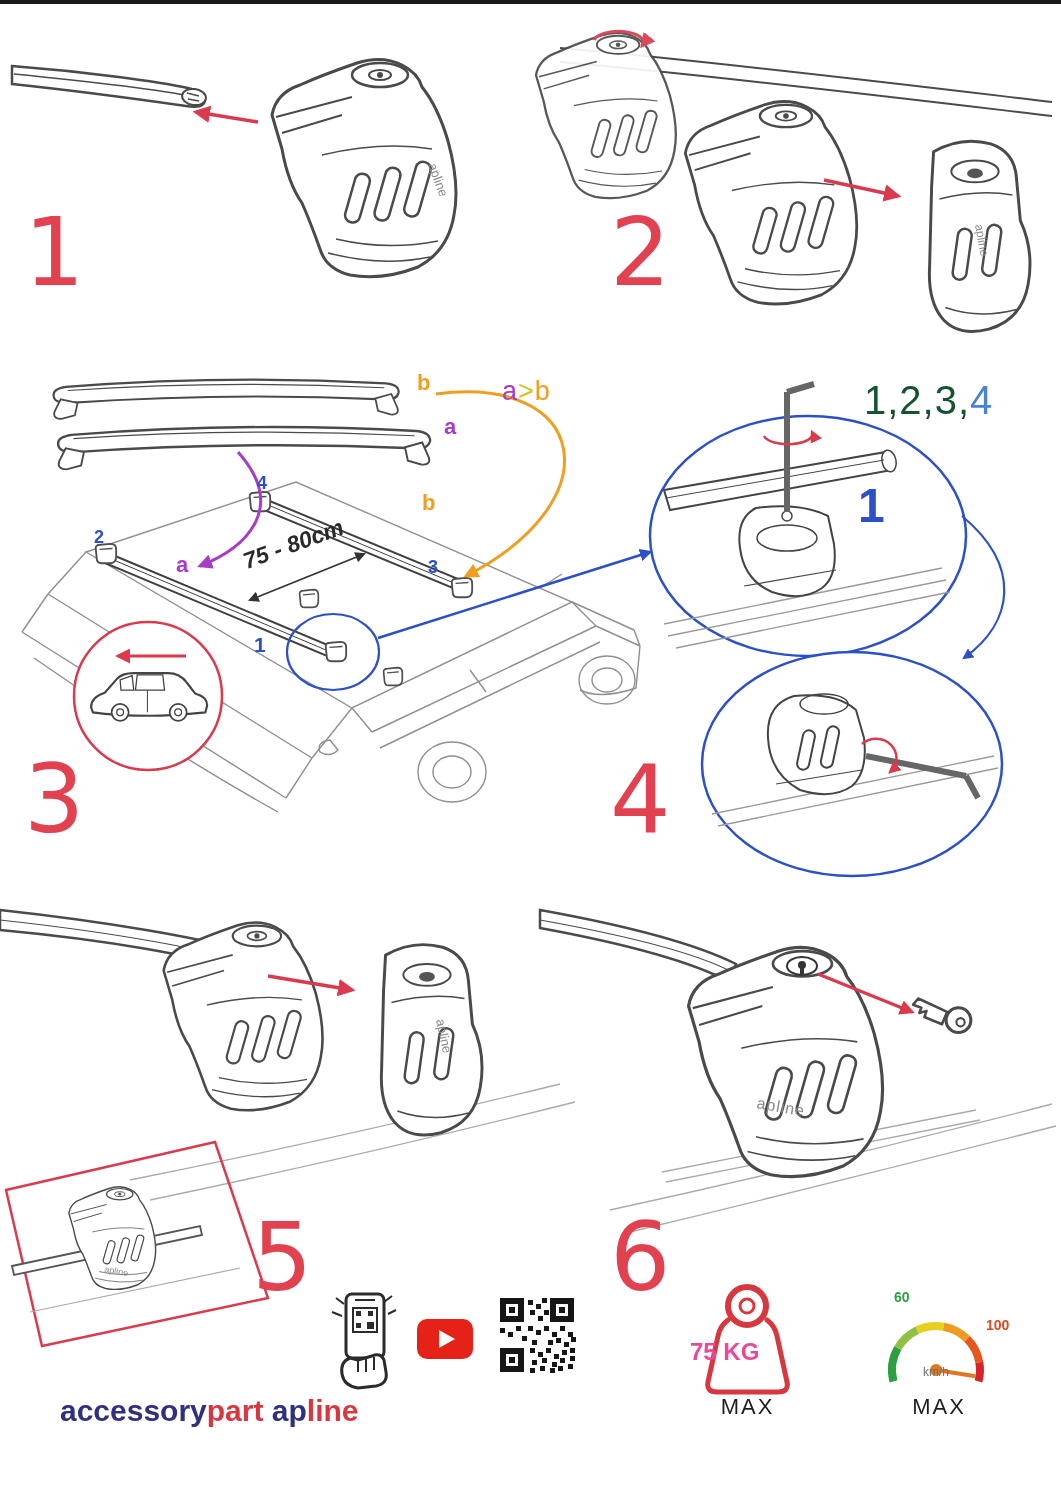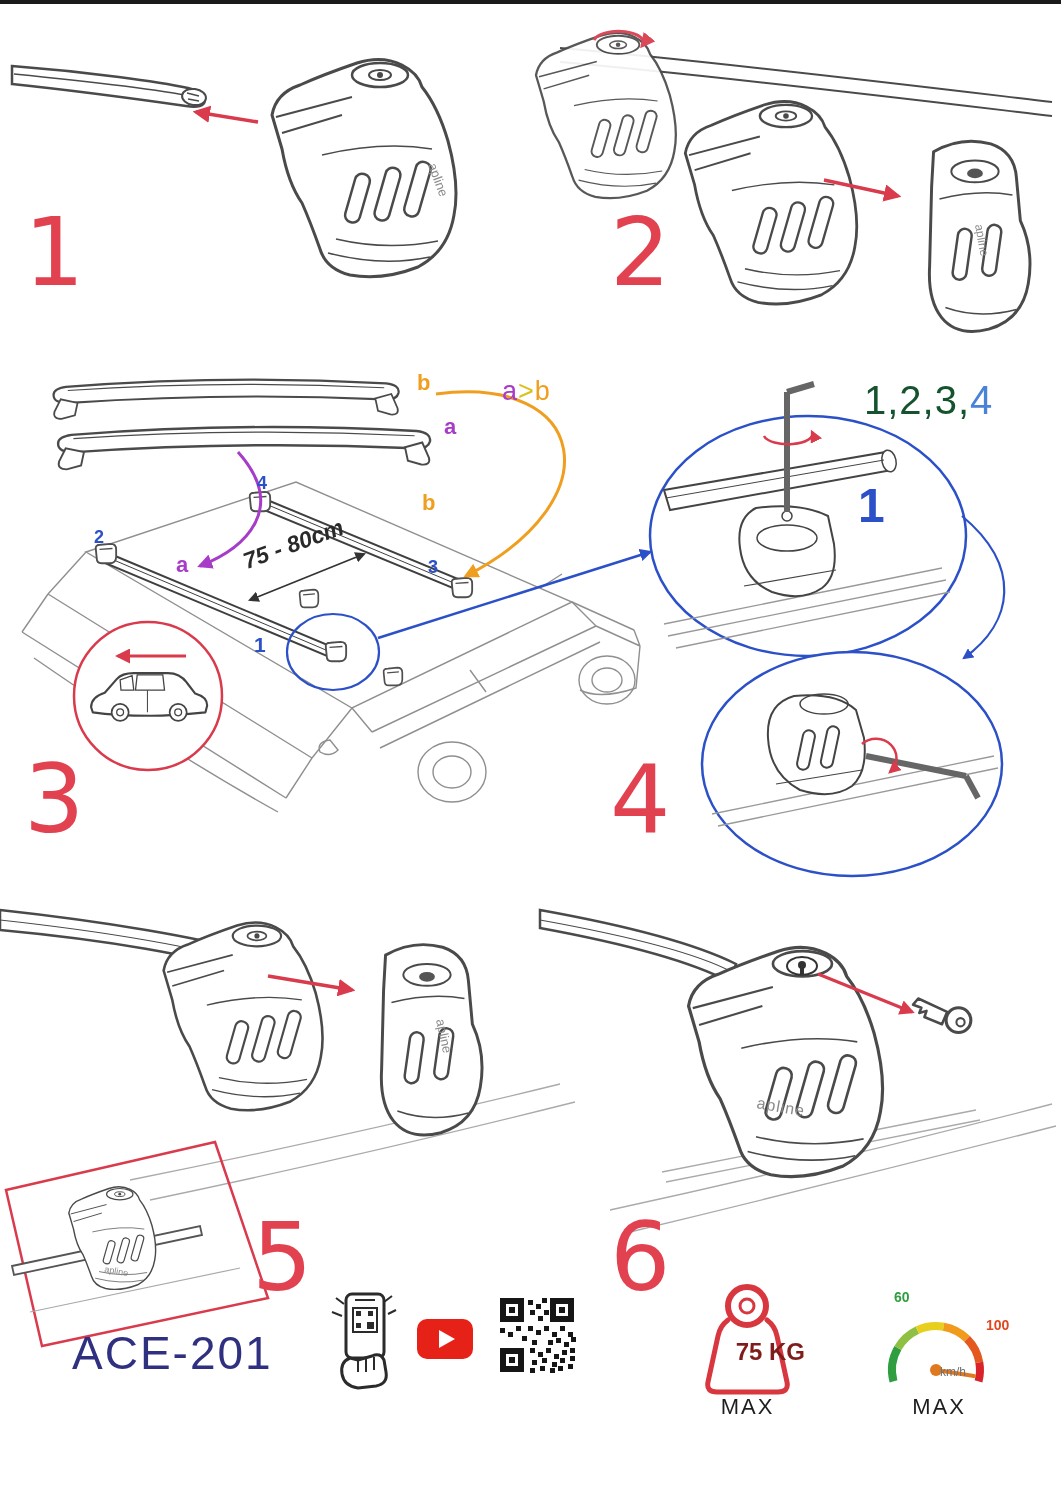--- a/index.html
+++ b/index.html
@@ -13,25 +13,25 @@
   .purple{color:#a63cc8}.orange{color:#f09e1f}.yellow{color:#d9c11b}
   .pos{font-size:18px;font-weight:700;color:#2b50c8}
   .order{font-size:27px;font-weight:400;letter-spacing:1px}
   .seq{font-size:40px;font-weight:500;letter-spacing:1px}
   .seq .g{color:#14532d}.seq .b{color:#4a82d8}
   .detail1{font-size:48px;font-weight:700;color:#2b50c8}
   .dist{font-size:23px;font-style:italic;font-weight:600;color:#2a2a2a;transform:rotate(-20deg);transform-origin:left bottom}
   .model{font-size:46px;color:#2f3180;letter-spacing:2px}
   .brandline{font-size:30px;font-weight:600}
   .brandline .navy{color:#2f3180}.brandline .red{color:#d8373f}
-  .kg{font-size:24px;font-weight:600;color:#7f1d1d;text-align:right}
+  .kg{font-size:24px;font-weight:600;color:#ec4899;text-align:left}
   .max{font-size:22px;color:#1d1d1d;letter-spacing:2px;text-align:center}
   .sp60{font-size:14px;font-weight:700;color:#2e9e40}
   .sp120{font-size:14px;font-weight:700;color:#e0481e}
-  .kmh{font-size:12px;color:#6e6e6e;text-align:right}
+  .kmh{font-size:12px;color:#6e6e6e;text-align:center}
   svg text{font-family:"Liberation Sans",sans-serif}
 </style>
 </head>
 <body>
 
 <div class="page">
 
   <svg width="0" height="0" style="position:absolute">
     <defs>
       <marker id="ar-red" viewBox="0 0 10 10" refX="8" refY="5" markerWidth="5" markerHeight="5" orient="auto-start-reverse">
@@ -266,21 +266,21 @@
   <div class="t lbl orange" style="left:422px;top:492px">b</div>
   <div class="t lbl purple" style="left:176px;top:554px">a</div>
   <div class="t pos" style="left:94px;top:528px">2</div>
   <div class="t pos" style="left:257px;top:474px">4</div>
   <div class="t pos" style="left:428px;top:558px">3</div>
   <div class="t pos" style="left:254px;top:634px;font-size:21px">1</div>
   <div class="t dist" style="left:248px;top:550px">75 - 80cm</div>
   <div class="t seq" style="left:864px;top:380px"><span class="g">1,2,3,</span><span class="b">4</span></div>
   <div class="t detail1" style="left:858px;top:482px">1</div>
 
-  <div class="t model" style="left:72px;top:1330px">ACE-201</div>
+  <div class="t brandline" style="left:60px;top:1396px"><span class="navy">accessory</span><span class="red">part</span><span>&nbsp;</span><span class="navy">ap</span><span class="red">line</span></div>
 
   <svg class="layer" style="left:322px;top:1288px;z-index:3" width="78" height="104" viewBox="0 0 78 104">
     <path d="M14 10 L22 16 M10 24 L20 28 M62 14 L70 8 M66 26 L74 22" stroke="#2b2b2b" stroke-width="2" fill="none"></path>
     <rect x="24" y="6" width="38" height="64" rx="6" fill="#fff" stroke="#2b2b2b" stroke-width="3"></rect>
     <path d="M33 12 h20" stroke="#2b2b2b" stroke-width="2"></path>
     <rect x="31" y="20" width="24" height="24" fill="none" stroke="#2b2b2b" stroke-width="2"></rect>
     <path d="M34 23h5v5h-5z M46 23h5v5h-5z M34 35h5v5h-5z M45 34h7v7h-7z" fill="#2b2b2b"></path>
     <path d="M28 70 Q18 74 20 86 Q22 98 36 100 L54 98 Q66 96 64 84 L62 72 Q58 64 50 68 L36 72 Z" fill="#fff" stroke="#2b2b2b" stroke-width="3" stroke-linejoin="round"></path>
     <path d="M36 72 L36 84 M44 70 L44 84 M52 69 L52 82" stroke="#2b2b2b" stroke-width="2"></path>
   </svg>

